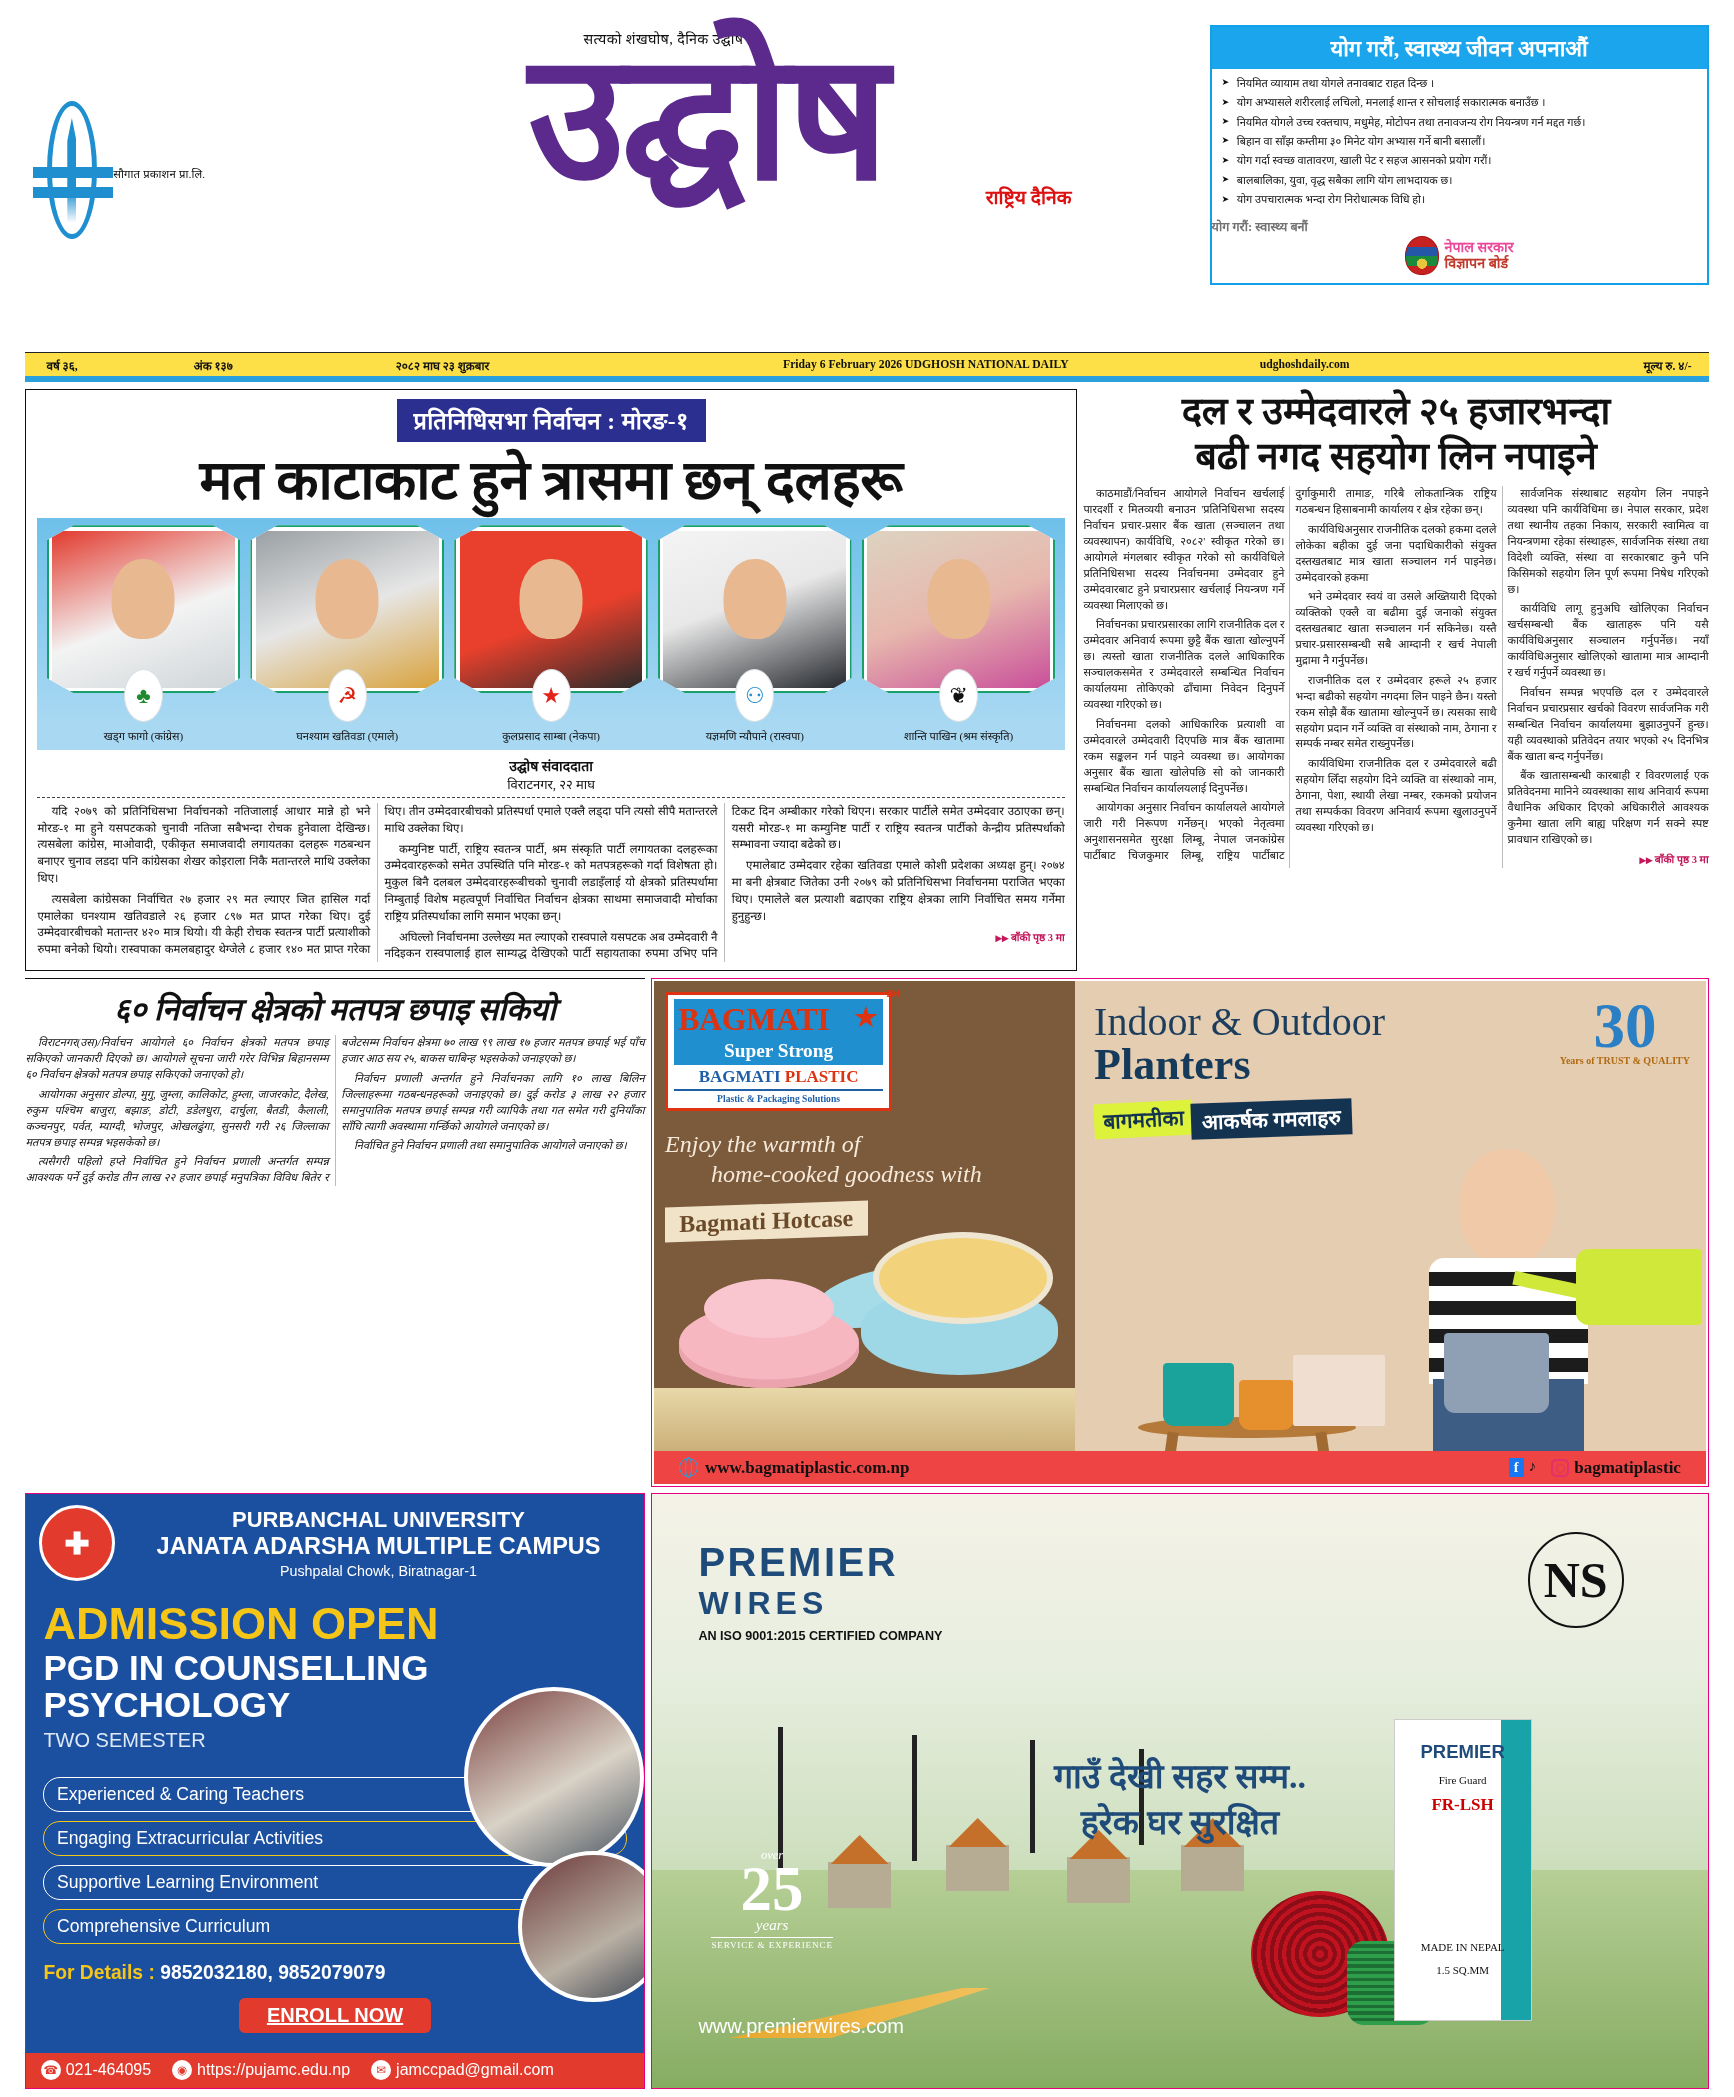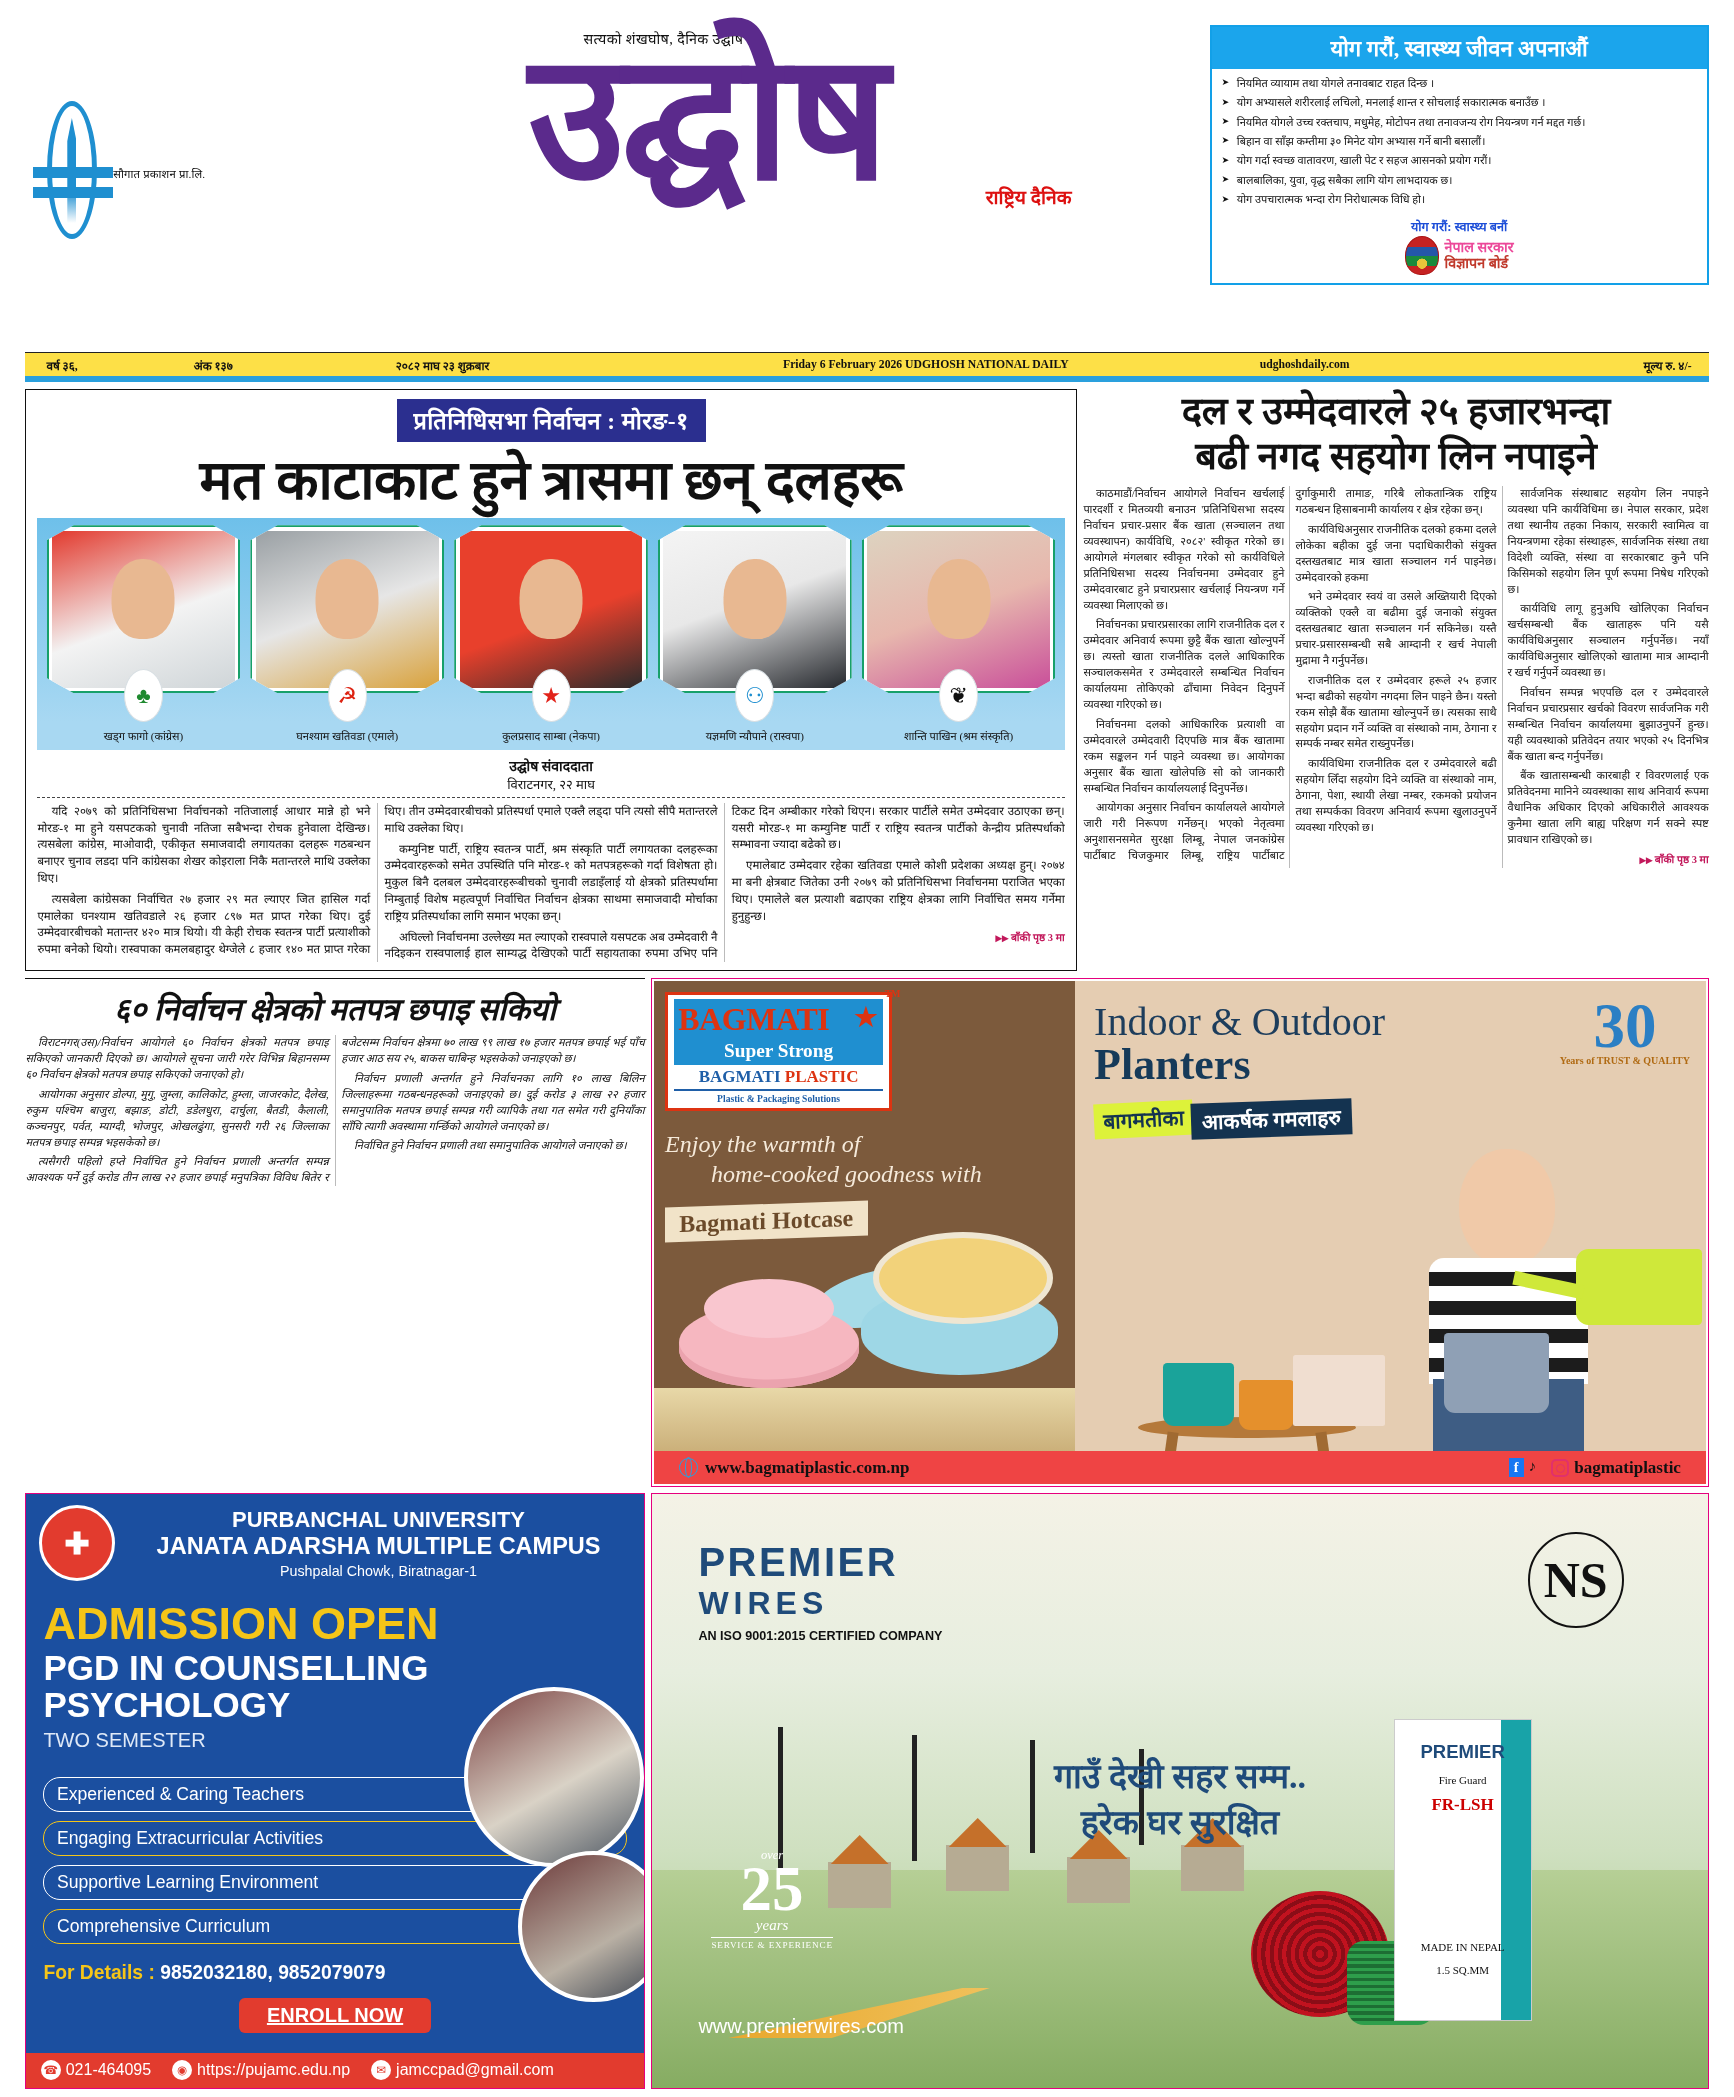--- a/index.html
+++ b/index.html
@@ -26,21 +26,21 @@
   .mh-title { flex:1; display:flex; flex-direction:column; align-items:center; justify-content:flex-start; position:relative; }
   .mh-tagline { font-size:14.3px; letter-spacing:0.4px; margin-top:11.7px; margin-right:88px; }
   .mh-name { font-size:176px; line-height:0.95; font-weight:700; color:#5b2a8c; letter-spacing:-2.5px; margin-top:-12.6px; font-family:"Liberation Serif", serif; }
   .mh-sub { font-size:19.3px; color:#d11; font-weight:700; align-self:flex-end; margin-right:138px; margin-top:-19.3px; }
 
   .mh-box { width:499px; margin-top:7.6px; border:2.1px solid #12a0e8; background:#fff; }
   .mh-box-title { background:#1ba5ec; color:#fff; font-size:22px; font-weight:700; text-align:center; padding:5.9px 0 6.7px 0; }
   .mh-box ul { list-style:none; padding:6.7px 9.2px 3.4px 9.2px; }
   .mh-box li { font-size:11px; line-height:1.42; margin-bottom:3.8px; padding-left:16px; position:relative; }
   .mh-box li:before { content:"\27A4"; position:absolute; left:0.8px; top:0.4px; font-size:9.2px; color:#111; }
-  .mh-slogan { text-align:center; color:#1d4ed8; font-weight:700; font-size:12.6px; margin:2.5px 0 1.7px 0; }
+  .mh-slogan { color:#737373; font-weight:700; font-size:12.6px; margin:2.5px 0 1.7px 0; }
   .mh-gov { display:flex; align-items:center; justify-content:center; gap:5.9px; padding-bottom:7.6px; }
   .mh-emblem { width:34px; height:39px; border-radius:50% 50% 45% 45%; background:
       radial-gradient(circle at 50% 72%, #e8c53a 0 16%, transparent 17%),
       linear-gradient(to bottom,#c62222 0 28%,#2457a8 28% 52%,#1a8a3c 52% 78%,#c62222 78% 100%);
       border:1.3px solid #a11; }
   .mh-gov-txt { line-height:1.08; }
   .mh-gov-txt .l1 { color:#ec4899; font-weight:700; font-size:14.3px; }
   .mh-gov-txt .l2 { color:#c0392b; font-weight:700; font-size:14.3px; }
 
   

